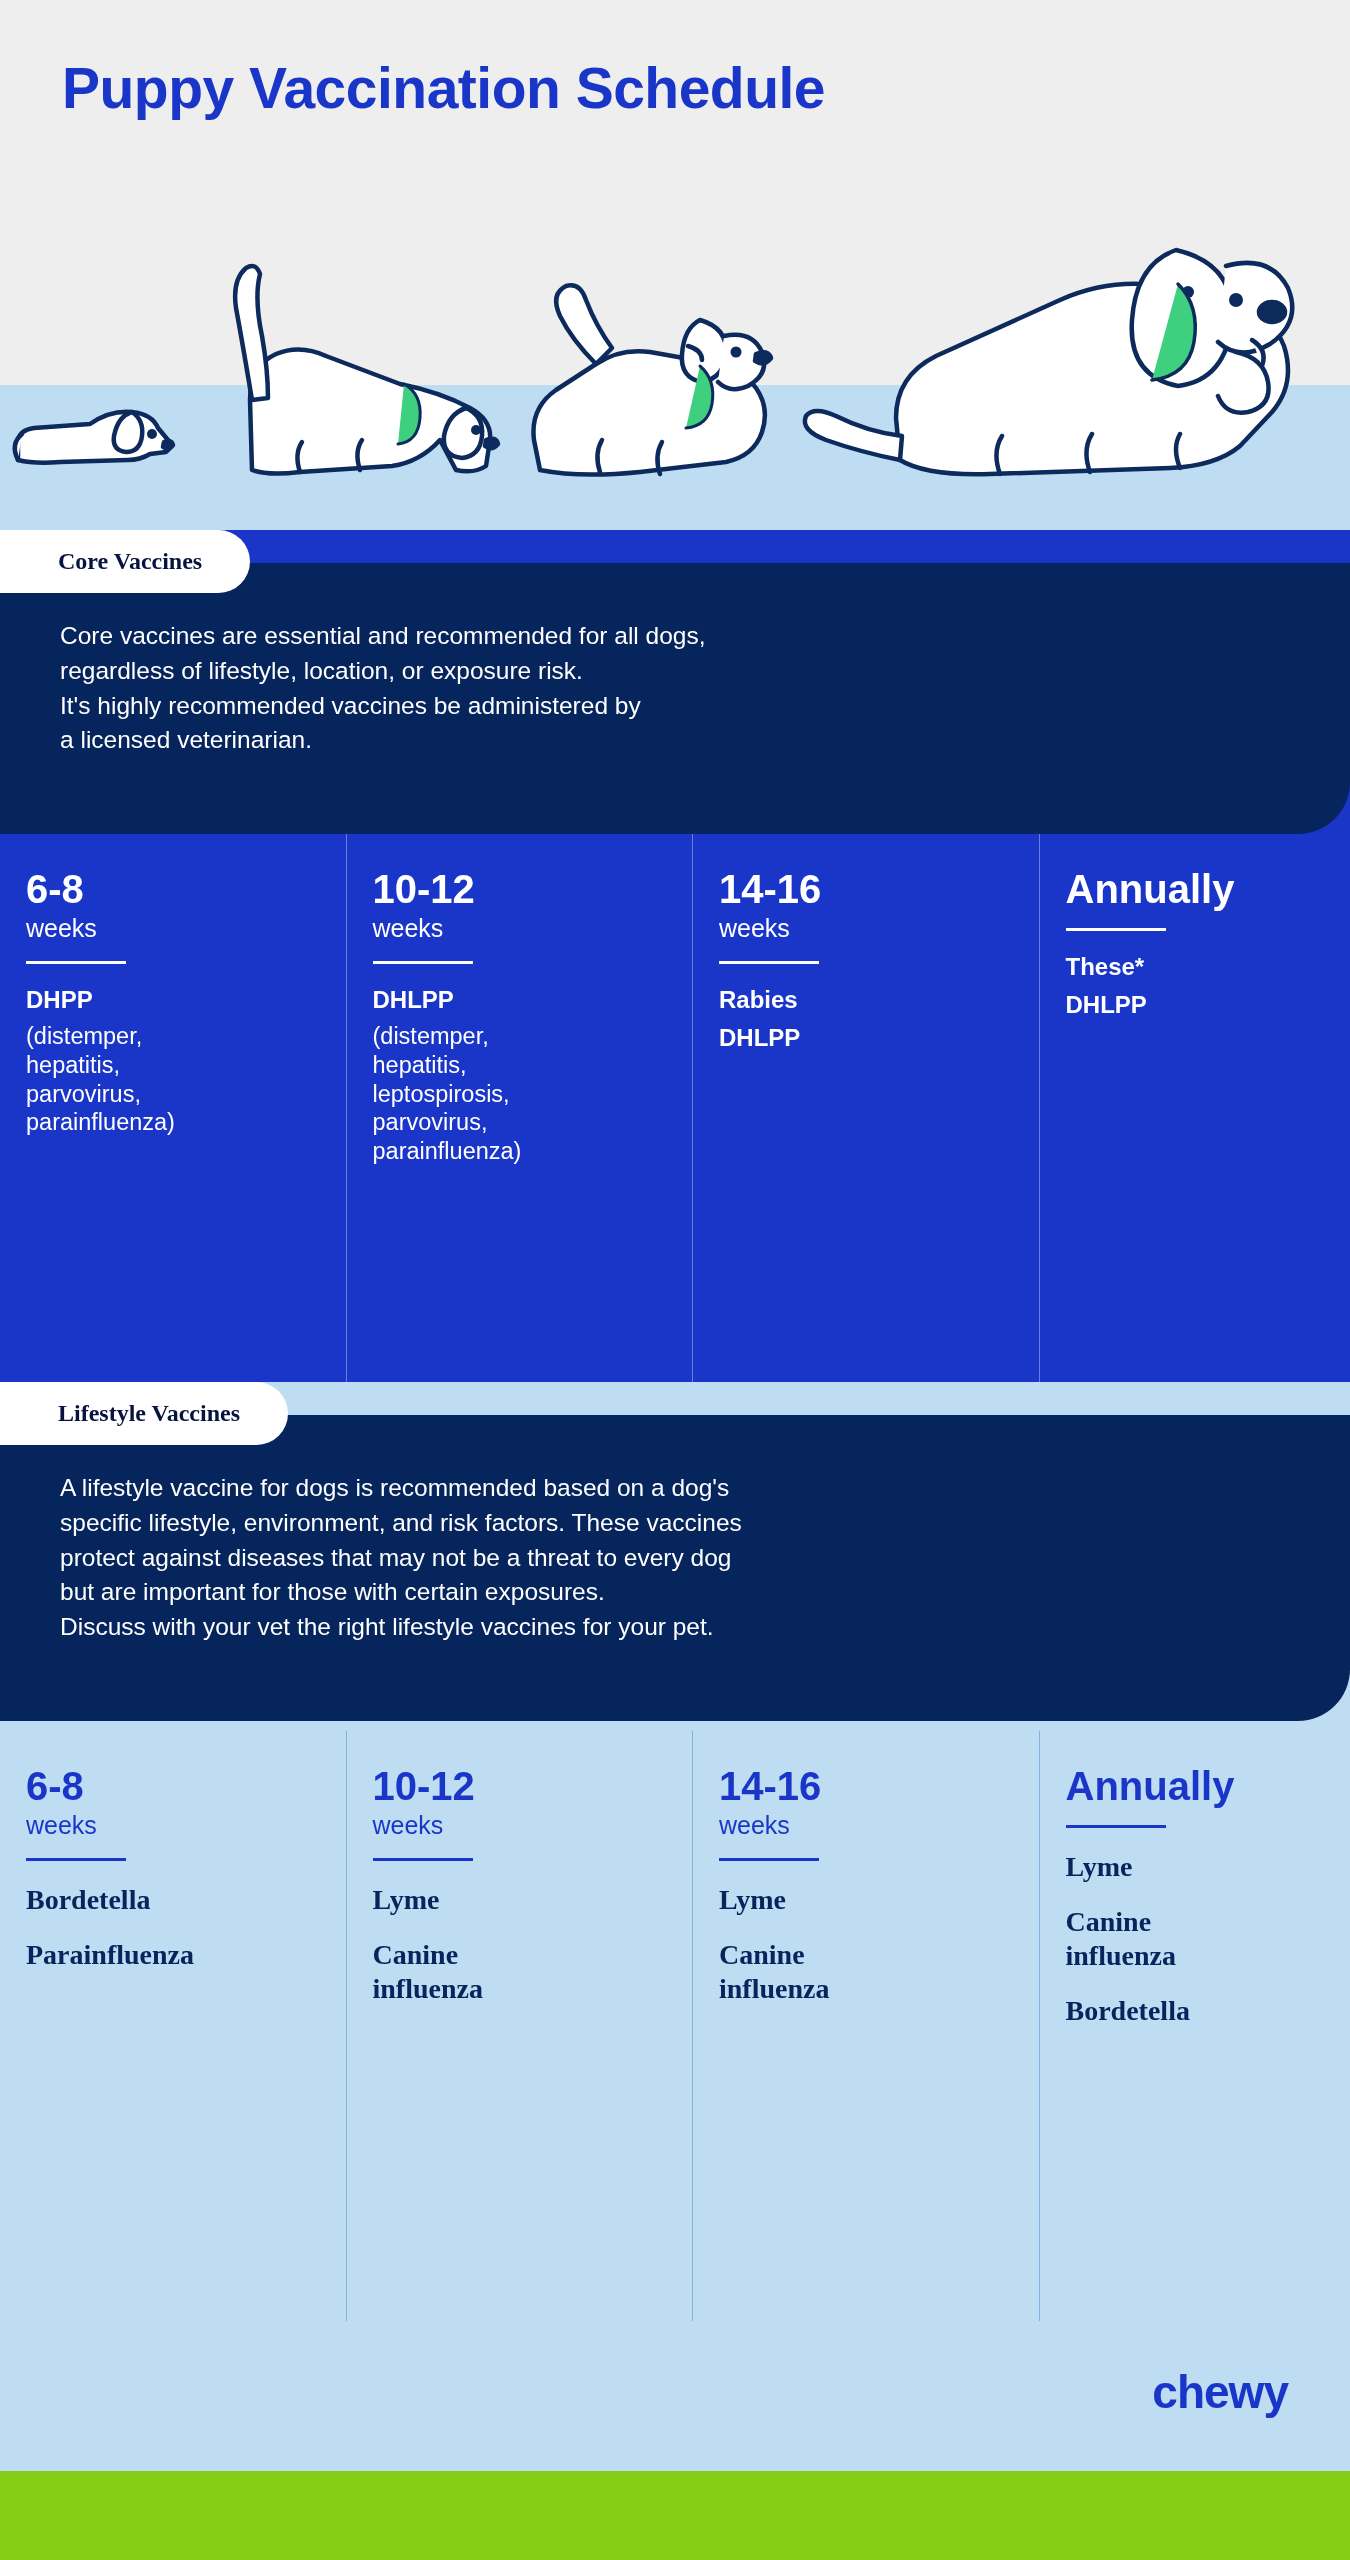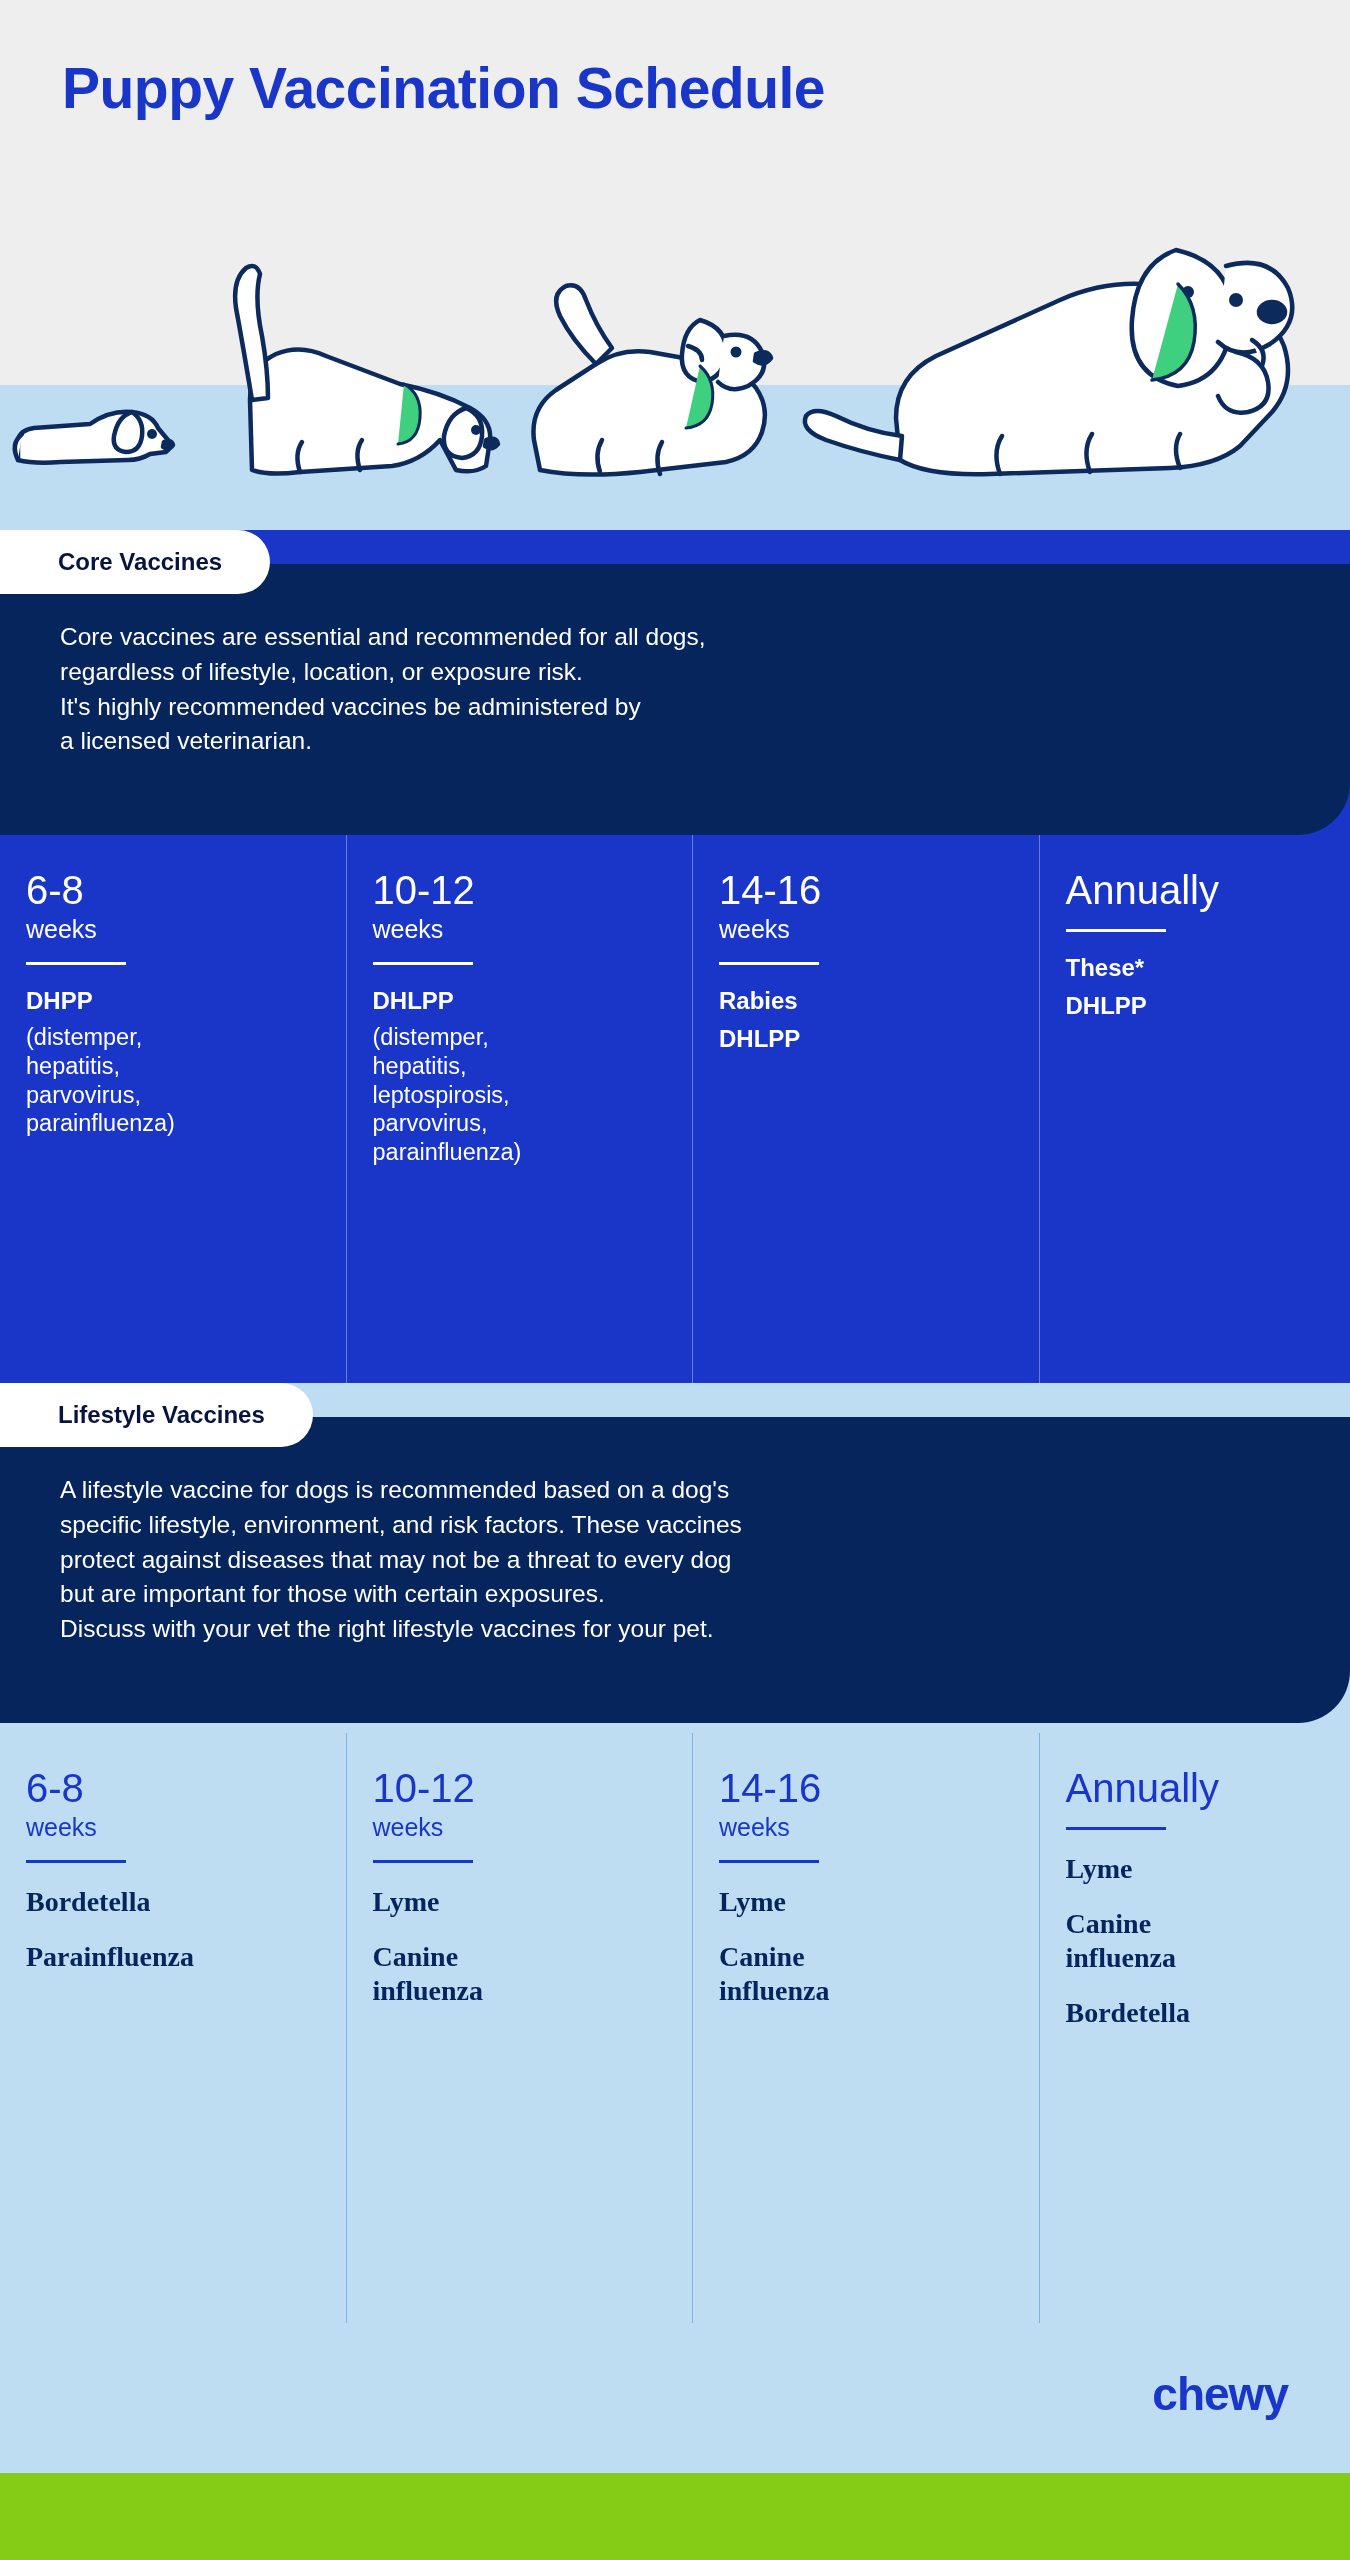--- a/index.html
+++ b/index.html
@@ -54,20 +54,21 @@
   .pill {
     display: inline-block;
     background: #ffffff;
     border-radius: 0 44px 44px 0;
     padding: 18px 48px 18px 58px;
     font-size: 24px;
     font-weight: bold;
     color: #06143f;
     position: relative;
     z-index: 5;
+    font-family: Liberation Serif, serif;
   }
 
   
   .core-wrap {
     position: relative;
     background: #1a36c8;
   }
   .navy-block {
     background: #06255c;
     border-radius: 0 0 52px 0;
@@ -91,21 +92,21 @@
   .col {
     flex: 1;
     padding: 34px 26px 30px 26px;
     position: relative;
   }
   .col + .col { border-left: 1.5px solid rgba(255,255,255,0.35); margin-left: 35px; }
   .col-light + .col-light { border-left: 1.5px solid #7fb4dd; }
 
   .big-num {
     font-size: 40px;
-    font-weight: normal;
+    font-weight: bold;
     line-height: 1.05;
   }
   .sub-weeks {
     font-size: 25px;
     margin-top: 4px;
     font-weight: normal;
   }
   .rule {
     width: 100px;
     height: 2.5px;

